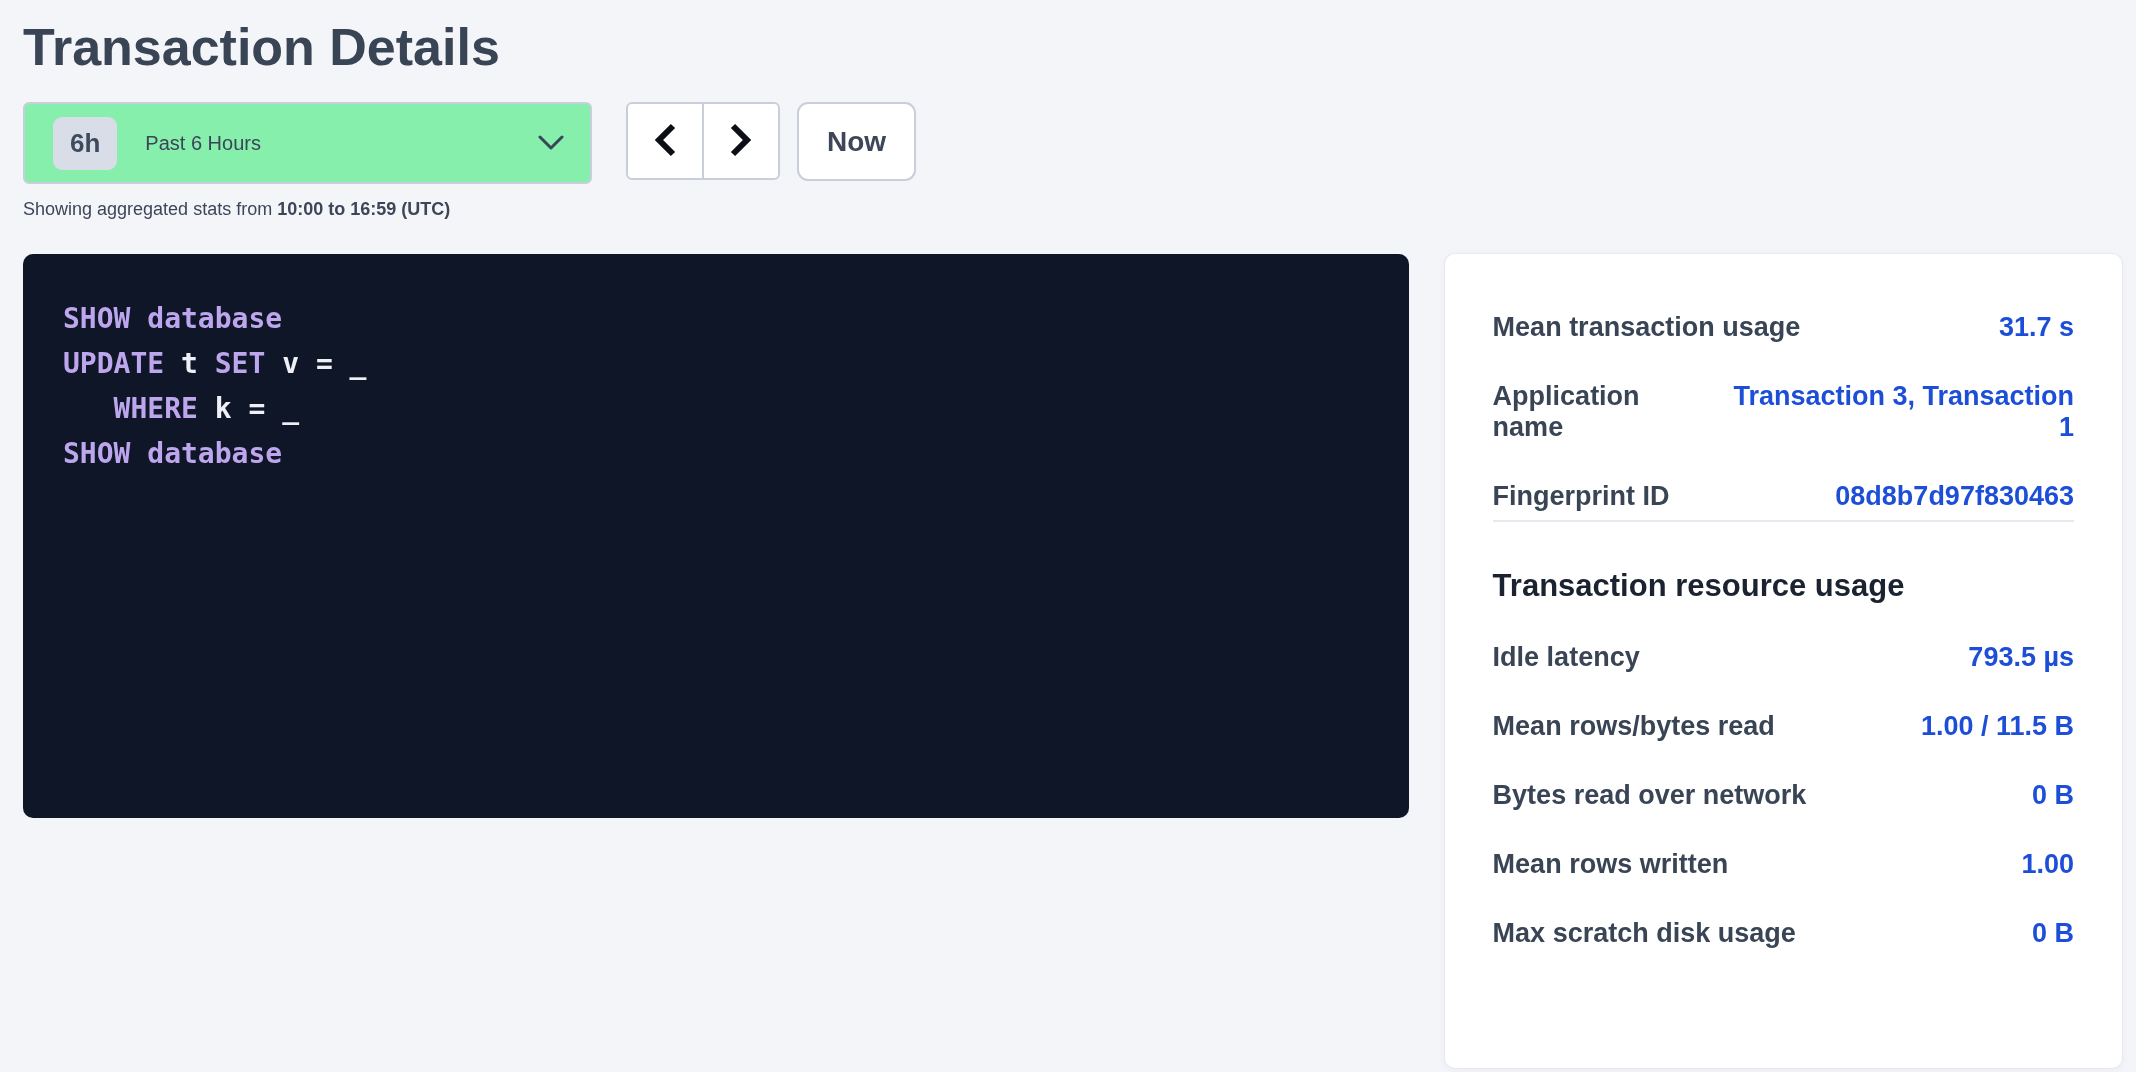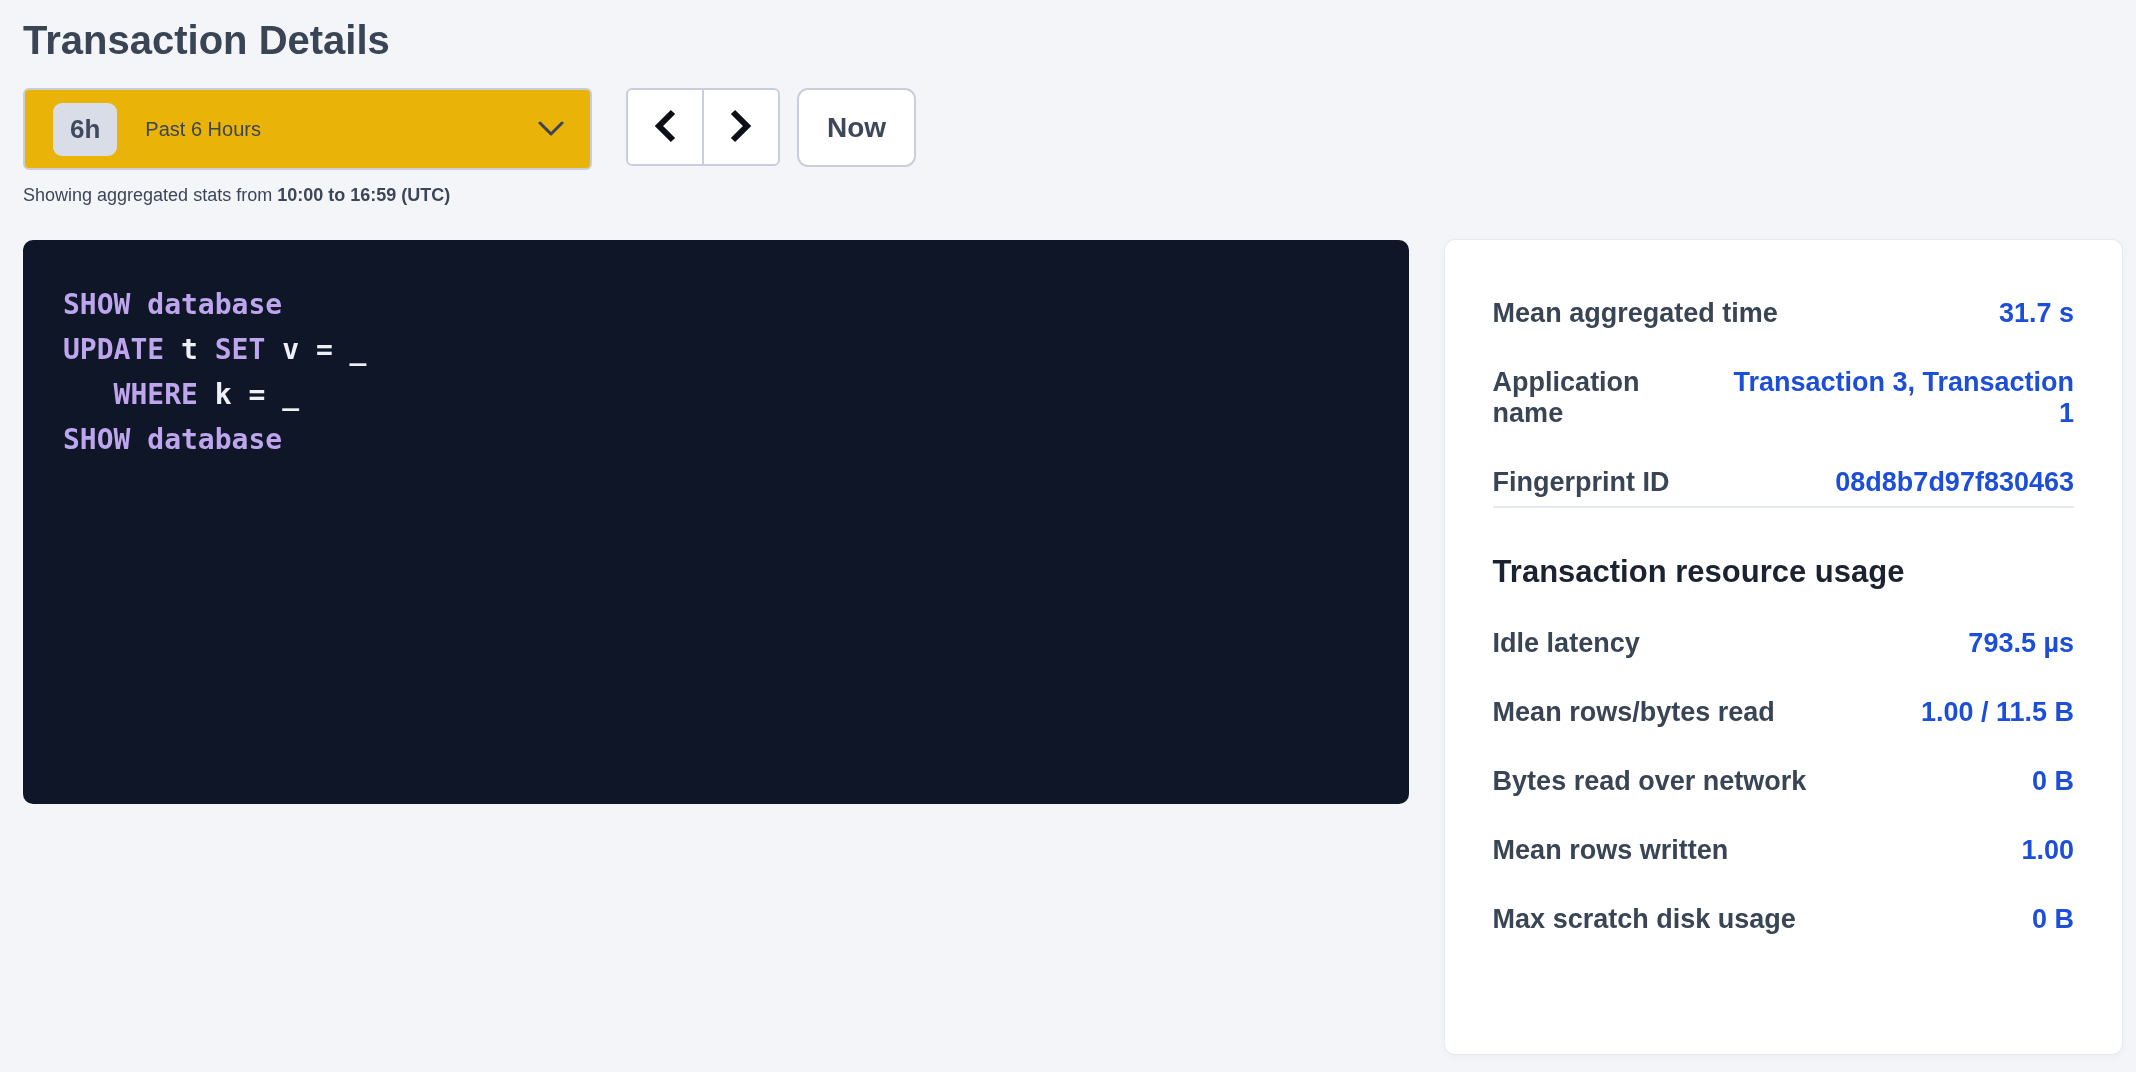--- a/index.html
+++ b/index.html
@@ -8,32 +8,32 @@
     width: 2136px; height: 1072px;
     overflow: hidden;
     background: #f4f5f9;
     font-family: "Liberation Sans", sans-serif;
     color: #394455;
   }
   .page { padding: 16px 14px 0 23px; }
 
   .page-title {
     margin: 0;
-    font-size: 40px;
+    font-size: 52px;
     font-weight: 700;
     color: #394455;
     line-height: 1.2;
   }
 
   
   .controls { display: flex; align-items: flex-start; margin-top: 24px; height: 82px; }
 
   .time-selector {
     width: 569px; height: 82px;
-    background: #eab308;
+    background: #86efac;
     border: 2px solid #c9cedb;
     border-radius: 6px;
     display: flex; align-items: center;
     padding: 0 26px 0 28px;
     margin-right: 34px;
     cursor: pointer;
   }
   .range-badge {
     background: #d9dde8;
     color: #3e4a5e;
@@ -158,21 +158,21 @@
 
     <div class="code-panel">
       <div class="code-lines"><div class="code-line"><span class="tok-keyword">SHOW</span><span class="tok-plain"> </span><span class="tok-keyword">database</span></div><div class="code-line"><span class="tok-keyword">UPDATE</span><span class="tok-plain"> t </span><span class="tok-keyword">SET</span><span class="tok-plain"> v = _</span></div><div class="code-line"><span class="tok-plain">   </span><span class="tok-keyword">WHERE</span><span class="tok-plain"> k = _</span></div><div class="code-line"><span class="tok-keyword">SHOW</span><span class="tok-plain"> </span><span class="tok-keyword">database</span></div></div>
     </div>
 
     <div class="details-card">
 
       <div>
 
           <div class="stat-row">
-            <span class="stat-label">Mean aggregated time</span>
+            <span class="stat-label">Mean transaction usage</span>
             <span class="stat-value">31.7 s</span>
           </div>
 
           <div class="stat-row">
             <span class="stat-label">Application name</span>
             <span class="stat-value">Transaction 3, Transaction 1</span>
           </div>
 
           <div class="stat-row">
             <span class="stat-label">Fingerprint ID</span>

